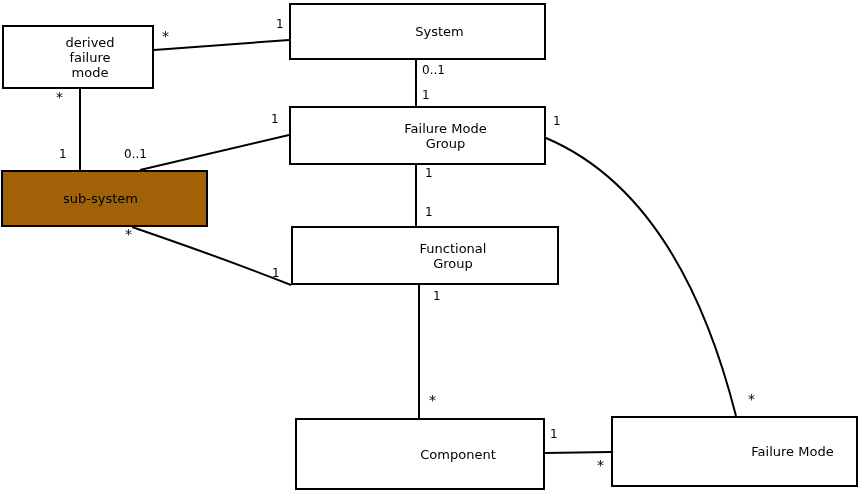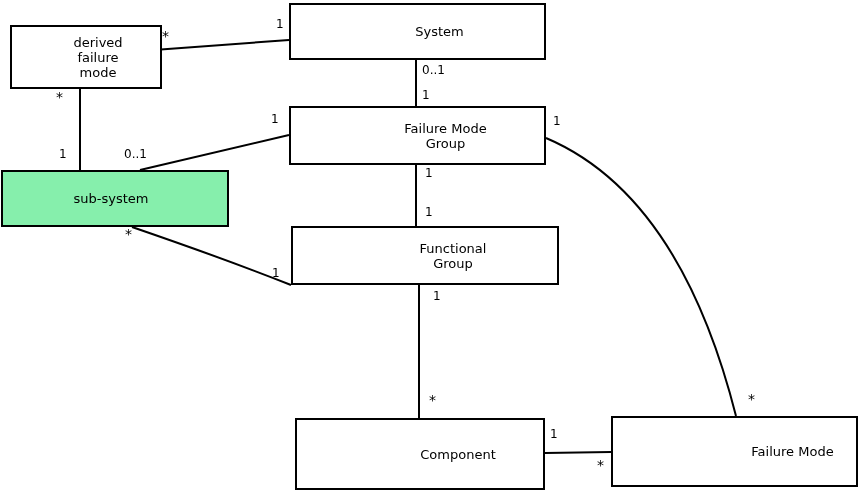--- a/index.html
+++ b/index.html
@@ -65,33 +65,33 @@
       <path d="M 80 89 L 80 170" fill="none" stroke="#000000" stroke-width="2" stroke-linecap="butt"></path>
       <path d="M 140 170 L 289 135" fill="none" stroke="#000000" stroke-width="2" stroke-linecap="butt"></path>
       <path d="M 416 165 L 416 226" fill="none" stroke="#000000" stroke-width="2" stroke-linecap="butt"></path>
       <path d="M 132 227 Q 228 260 291 285" fill="none" stroke="#000000" stroke-width="2" stroke-linecap="butt"></path>
       <path d="M 419 285 L 419 418" fill="none" stroke="#000000" stroke-width="2" stroke-linecap="butt"></path>
       <path d="M 545 453 L 611 452" fill="none" stroke="#000000" stroke-width="2" stroke-linecap="butt"></path>
       <path d="M 546 138 Q 680 195 736 416" fill="none" stroke="#000000" stroke-width="2" stroke-linecap="butt"></path>
     </svg>
 
   <div id="boxes-layer">
-      <div class="uml-box" style="left: 10px; top: 25px; width: 152px; height: 64px; border-color: rgb(0, 0, 0); background: rgb(255, 255, 255);">
+      <div class="uml-box" style="left: 2px; top: 25px; width: 152px; height: 64px; border-color: rgb(0, 0, 0); background: rgb(255, 255, 255);">
         <div class="uml-box-label" style="transform: translateX(12px);">derived
 failure
 mode</div>
       </div>
       <div class="uml-box" style="left: 289px; top: 3px; width: 257px; height: 57px; border-color: rgb(0, 0, 0); background: rgb(255, 255, 255);">
         <div class="uml-box-label" style="transform: translateX(22px);">System</div>
       </div>
       <div class="uml-box" style="left: 289px; top: 106px; width: 257px; height: 59px; border-color: rgb(0, 0, 0); background: rgb(255, 255, 255);">
         <div class="uml-box-label" style="transform: translateX(28px);">Failure Mode
 Group</div>
       </div>
-      <div class="uml-box" style="left: 1px; top: 170px; width: 228px; height: 57px; border-color: rgb(0, 0, 0); background: #86efac;">
+      <div class="uml-box" style="left: 1px; top: 170px; width: 207px; height: 57px; border-color: rgb(0, 0, 0); background: #a16207;">
         <div class="uml-box-label" style="transform: translateX(-4px);">sub-system</div>
       </div>
       <div class="uml-box" style="left: 291px; top: 226px; width: 268px; height: 59px; border-color: rgb(0, 0, 0); background: rgb(255, 255, 255);">
         <div class="uml-box-label" style="transform: translateX(28px);">Functional
 Group</div>
       </div>
       <div class="uml-box" style="left: 295px; top: 418px; width: 250px; height: 72px; border-color: rgb(0, 0, 0); background: rgb(255, 255, 255);">
         <div class="uml-box-label" style="transform: translateX(38px);">Component</div>
       </div>
       <div class="uml-box" style="left: 611px; top: 416px; width: 247px; height: 71px; border-color: rgb(0, 0, 0); background: rgb(255, 255, 255);">

